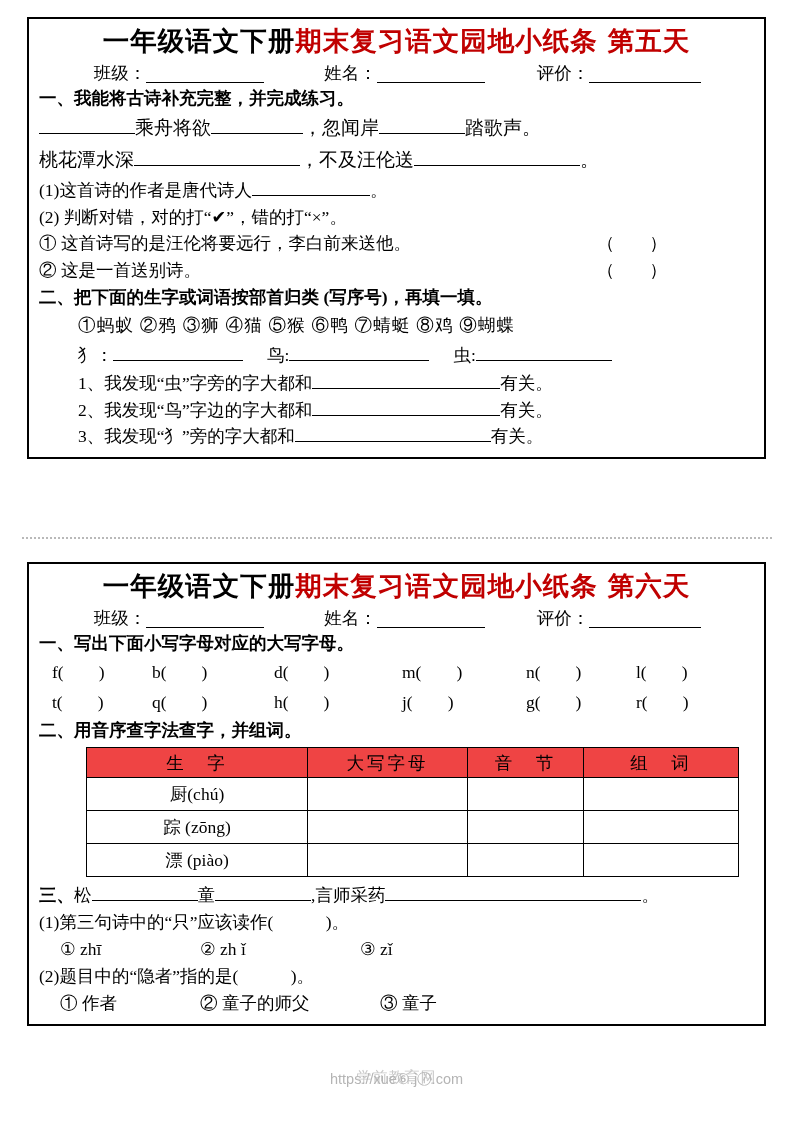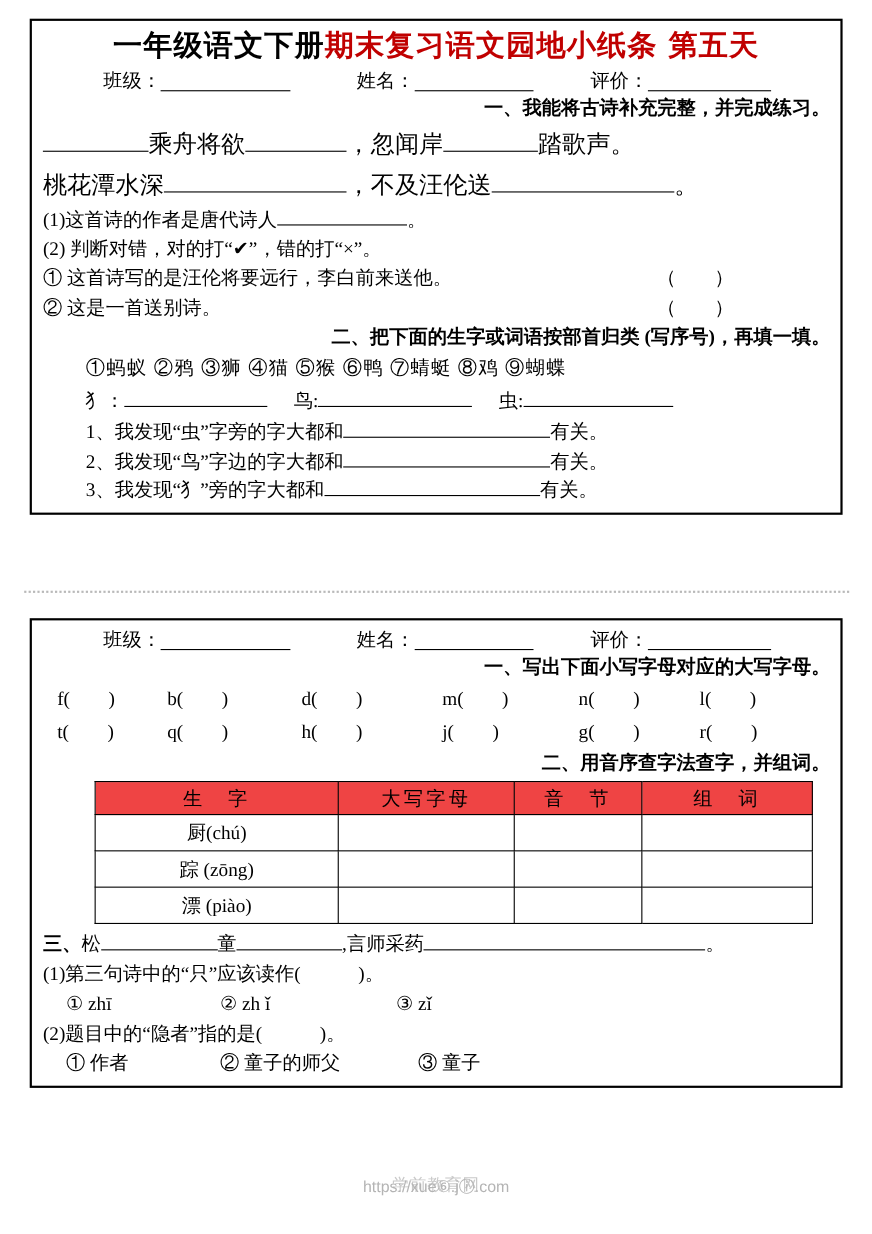--- a/index.html
+++ b/index.html
@@ -64,42 +64,41 @@
   .gap-a { width: 60px; }
   .gap-b { width: 52px; }
 
   
   .qhead {
     font-size: 17.5px;
     font-weight: bold;
     line-height: 1.35;
     padding: 2px 0 1px 1px;
     white-space: nowrap;
-    text-align: right;
   }
   .line {
     font-size: 17.5px;
     line-height: 1.42;
     padding: 1px 0 1px 1px;
     white-space: nowrap;
   }
   .line.indent1 { padding-left: 22px; }
   .line.indent2 { padding-left: 40px; }
 
   .u {
     display: inline-block;
     border-bottom: 1.3px solid #000;
     height: 15px;
     vertical-align: baseline;
   }
   .farparen { float: right; padding-right: 88px; }
   .clr { clear: both; }
 
   
-  .poemline { font-size: 22px; line-height: 1.5; padding: 2px 0 2px 1px; white-space: nowrap; }
+  .poemline { font-size: 19px; line-height: 1.5; padding: 2px 0 2px 1px; white-space: nowrap; }
 
   .charlist {
     font-size: 17.5px;
     padding: 2px 0 2px 40px;
     letter-spacing: 1.2px;
     white-space: nowrap;
   }
 
   .radical-row {
     font-size: 17.5px;
@@ -242,20 +241,23 @@
     <div class="line indent2">
       <span>3、我发现“犭”旁的字大都和</span><span class="u" style="width:196px"></span><span>有关。</span>
     </div>
 
   </div>
 
   <div class="divider"></div>
 
   <div class="sheet" id="sheet-day6">
 
+    <div class="title">
+      <span class="t-black">一年级语文下册</span><span class="t-red">期末复习语文园地小纸条</span><span class="t-day">第六天</span>
+    </div>
 
     <div class="inforow">
       <span class="lbl">班级：</span>
       <span class="u" style="width:118px"></span>
       <span class="gap-a"></span>
       <span class="lbl">姓名：</span>
       <span class="u" style="width:108px"></span>
       <span class="gap-b"></span>
       <span class="lbl">评价：</span>
       <span class="u" style="width:112px"></span>

